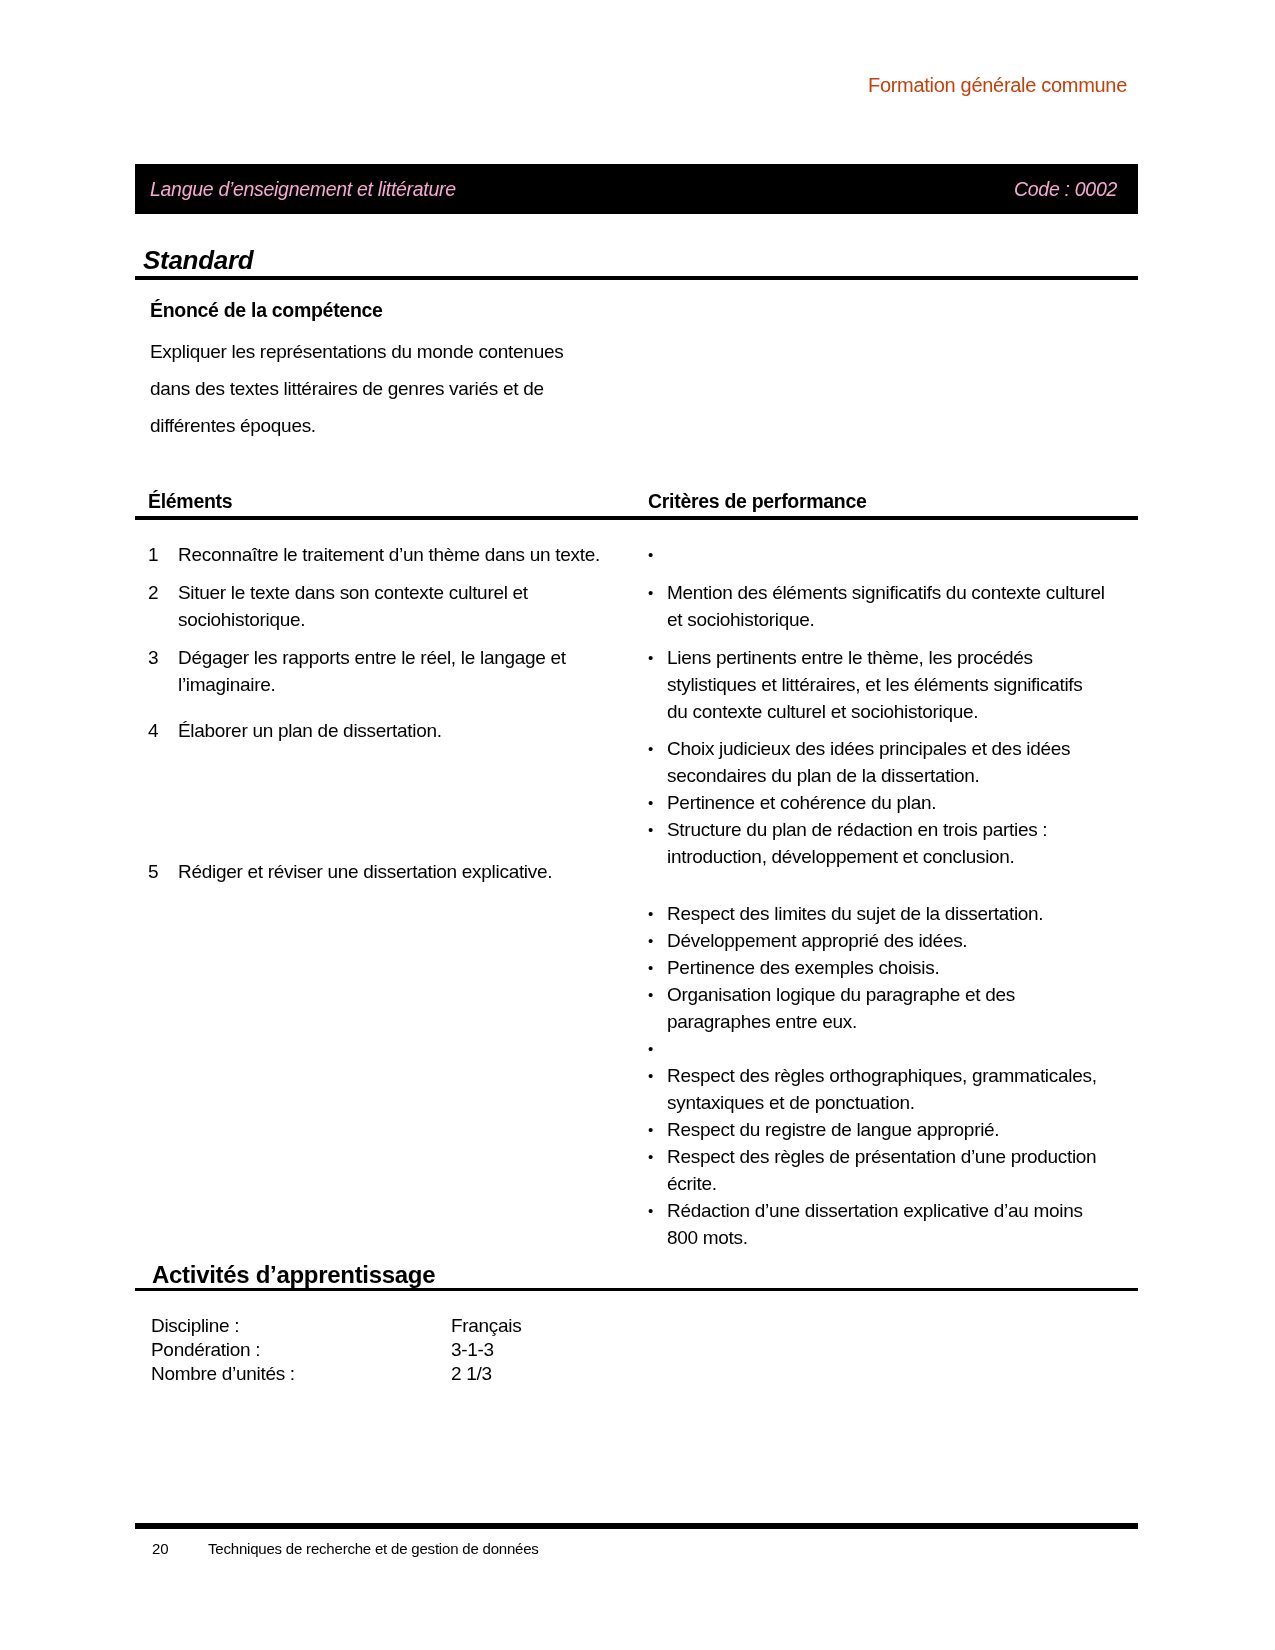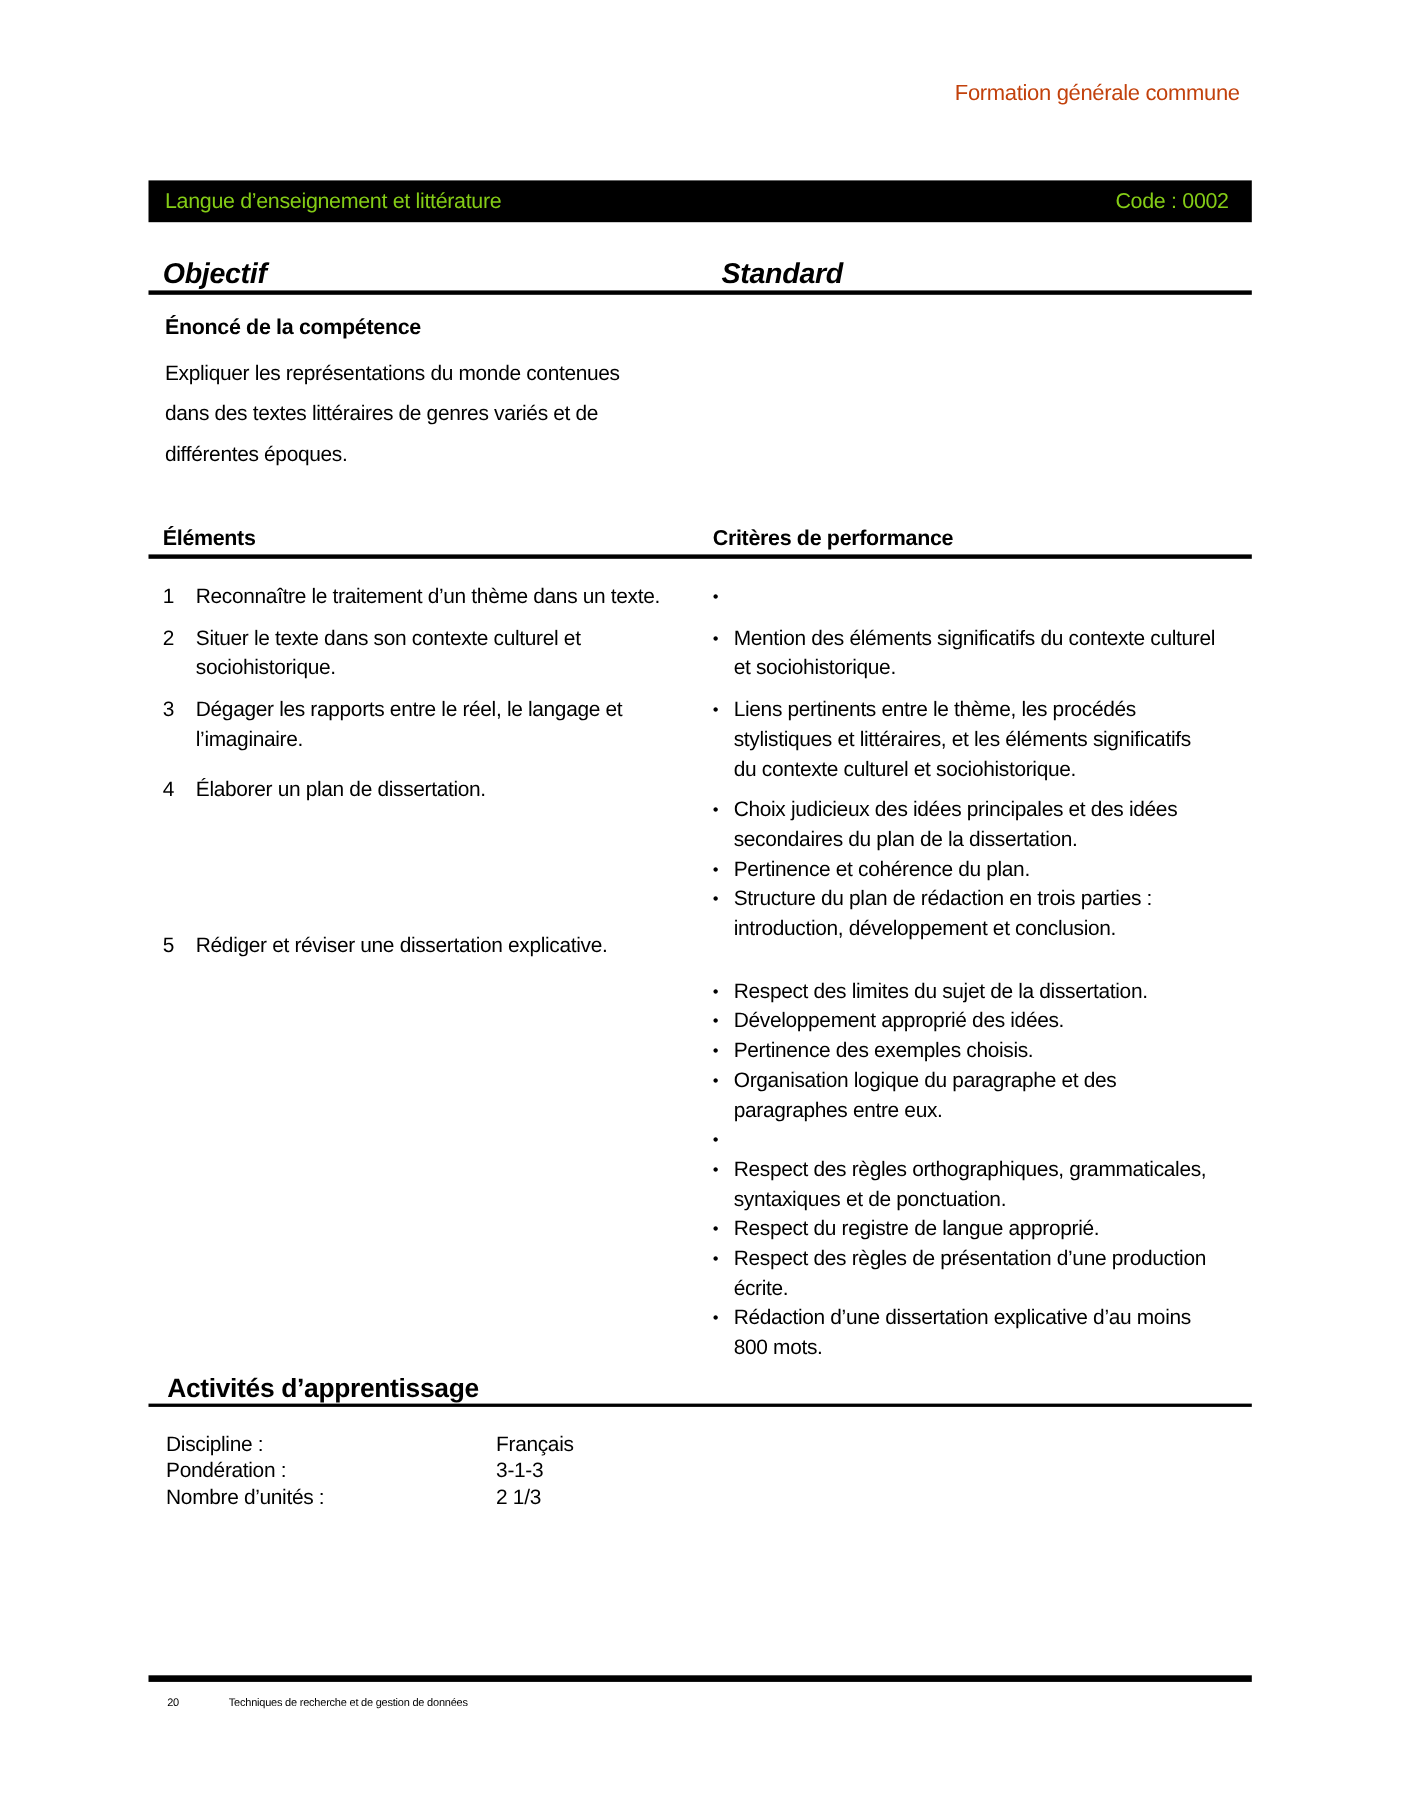--- a/index.html
+++ b/index.html
@@ -22,29 +22,30 @@
   .running-head {
     margin-top: 72px;
     text-align: right;
     padding-right: 11px;
     font-size: 20px;
     line-height: 26px;
     color: #c2410c;
   }
   .title-bar {
     margin-top: 66px;
-    height: 38px;
+    height: 50px;
     background: #000000;
-    color: #84cc16;
+    color: #f9a8d4;
     display: flex;
     justify-content: space-between;
     align-items: center;
     padding: 0 21px 0 15px;
     box-sizing: border-box;
     font-size: 19.5px;
+    font-style: italic;
   }
   .col-heads {
     margin-top: 32px;
     display: flex;
     font-size: 26px;
     font-weight: bold;
     font-style: italic;
     line-height: 28px;
   }
   .col-heads .left { flex: 0 0 513px; padding-left: 13px; box-sizing: border-box; }
@@ -119,41 +120,40 @@
     background: #000000;
   }
   .footer {
     position: absolute;
     left: 135px;
     top: 1540px;
     width: 1003px;
     display: flex;
     padding-left: 17px;
     box-sizing: border-box;
-    font-size: 10px;
+    font-size: 15px;
     line-height: 18px;
     letter-spacing: -0.2px;
   }
   .footer .page-num { width: 56px; }
 </style>
 </head>
 <body>
 
 <div class="page">
   <div class="content">
 
     <div class="running-head">Formation générale commune</div>
 
     <div class="title-bar">
       <span>Langue d’enseignement et littérature</span>
       <span>Code : 0002</span>
     </div>
 
     <div class="col-heads">
-      <span class="left">Objectif</span>
       <span class="right">Standard</span>
     </div>
     <div class="rule rule-heavy"></div>
 
     <div class="enonce-heading">Énoncé de la compétence</div>
     <div class="enonce-text">Expliquer les représentations du monde contenues dans des textes littéraires de genres variés et de différentes époques.</div>
 
     <div class="table-heads">
       <span class="left">Éléments</span>
       <span class="right">Critères de performance</span>

